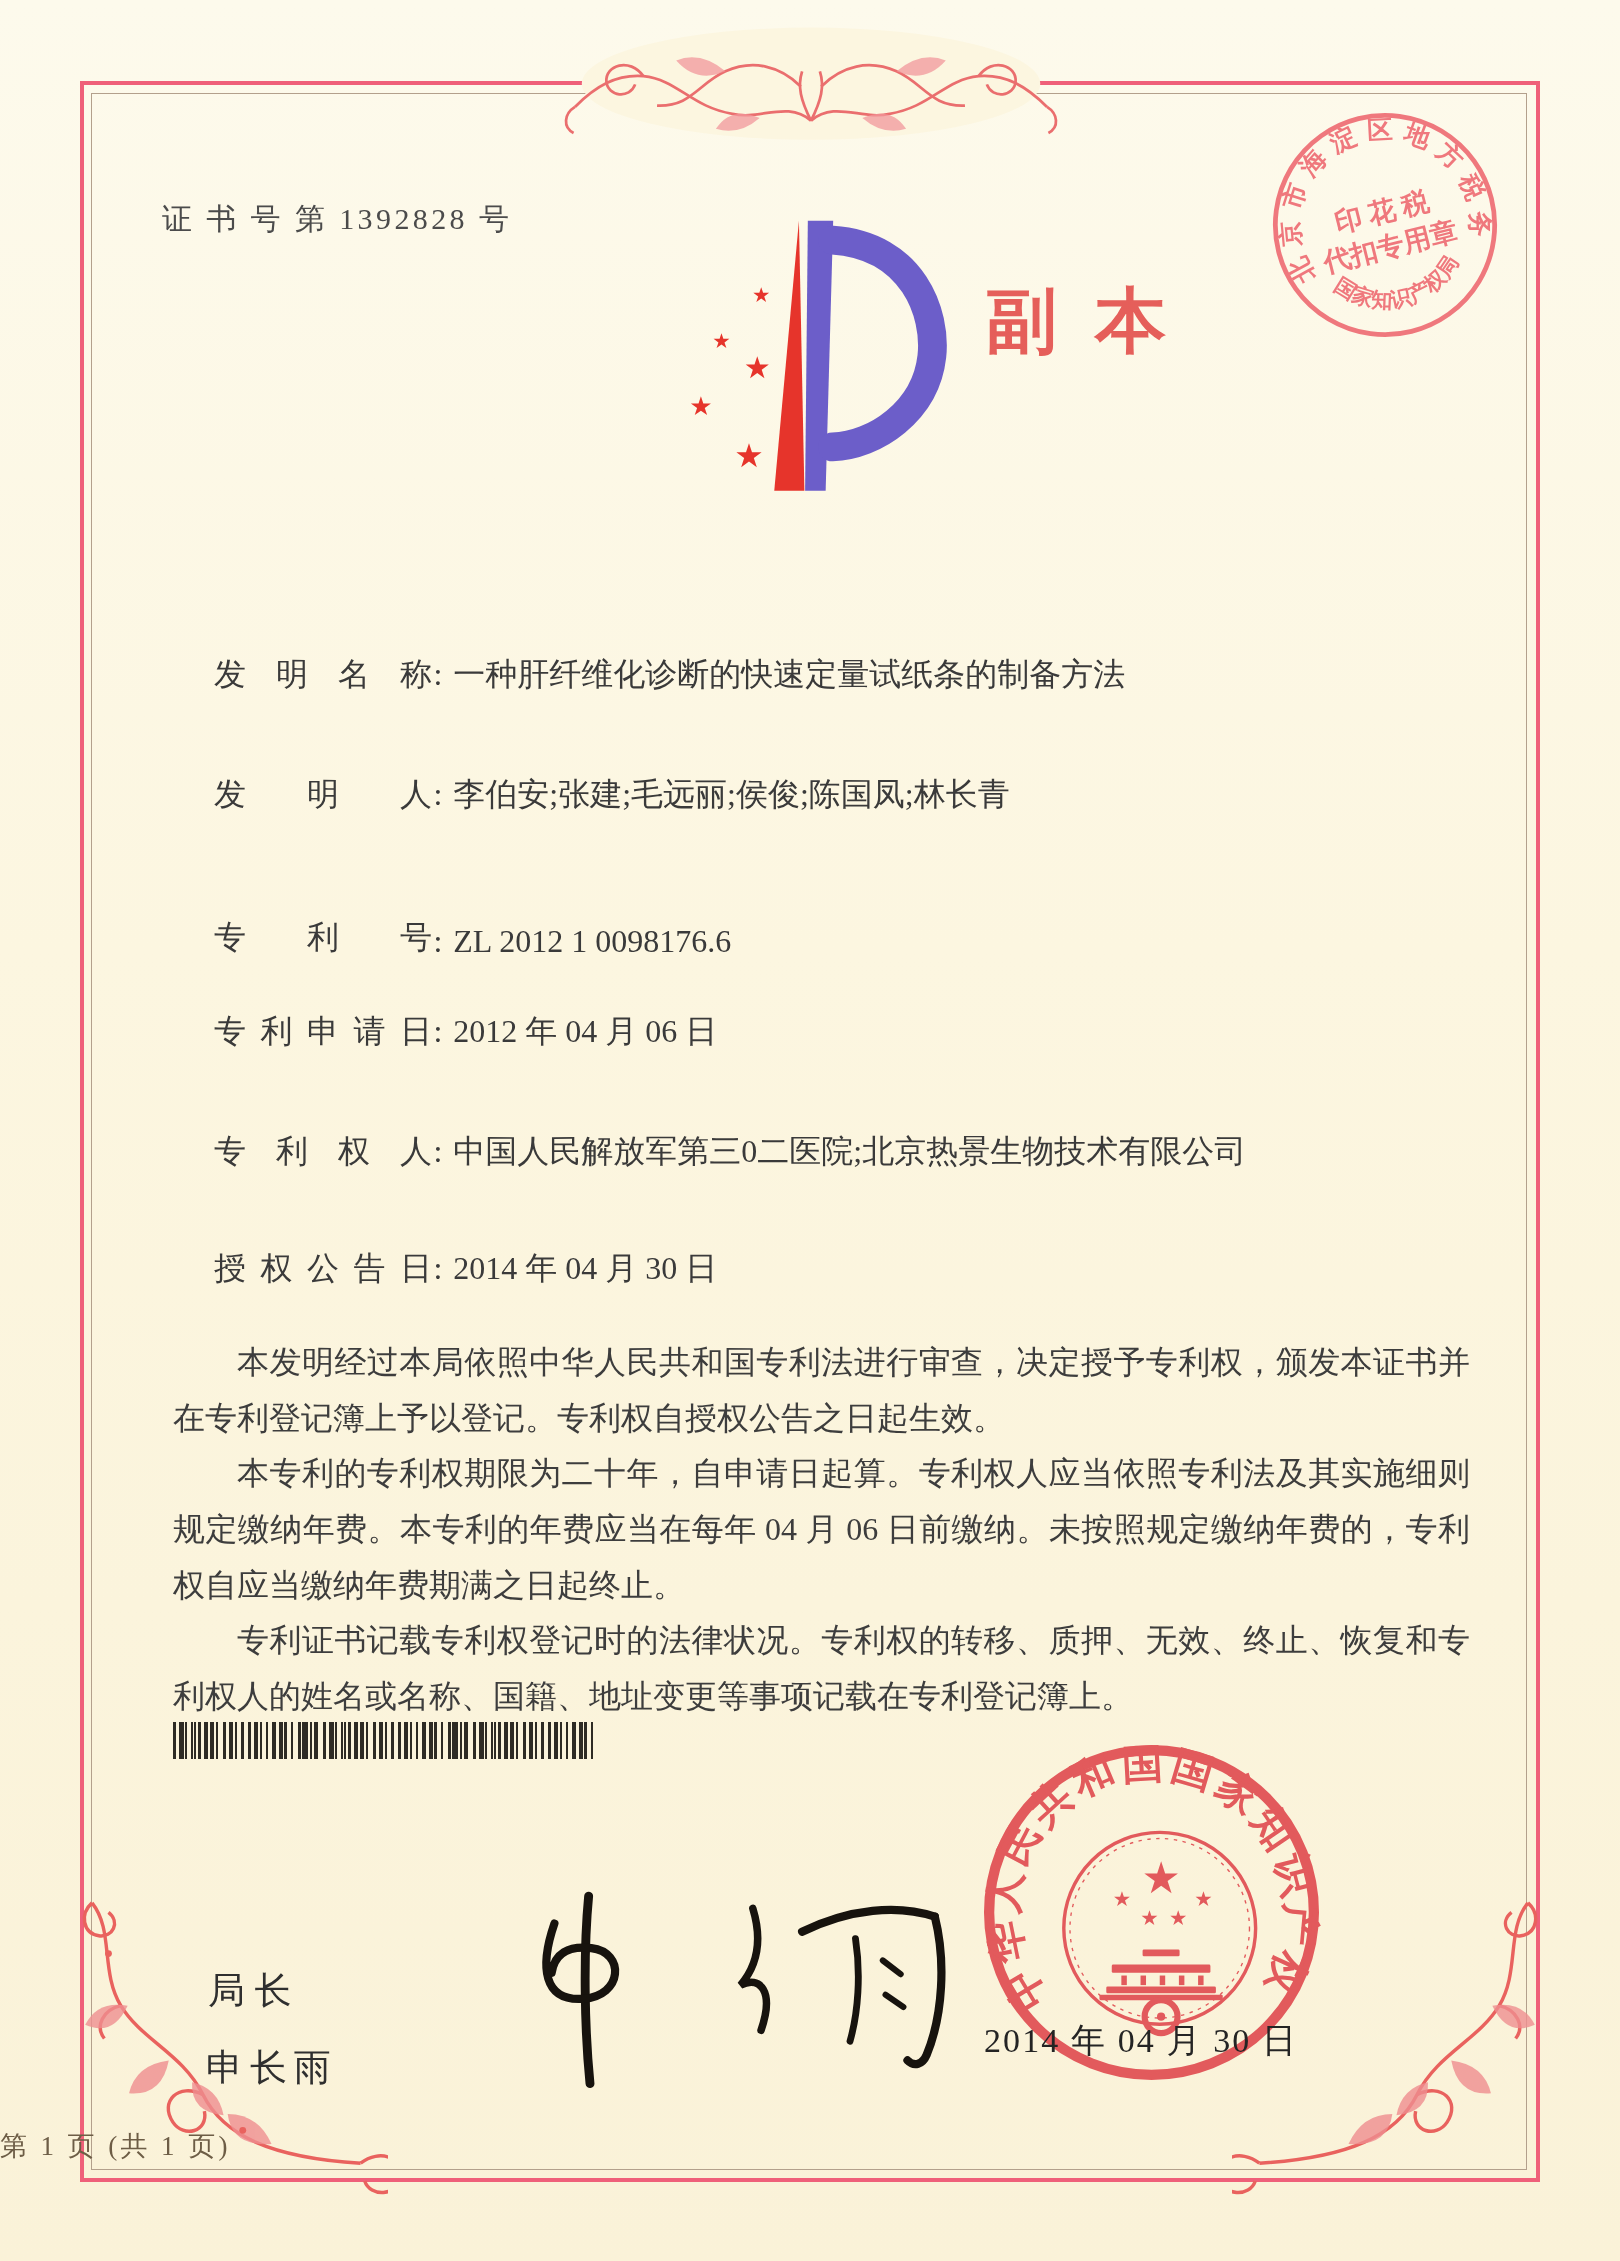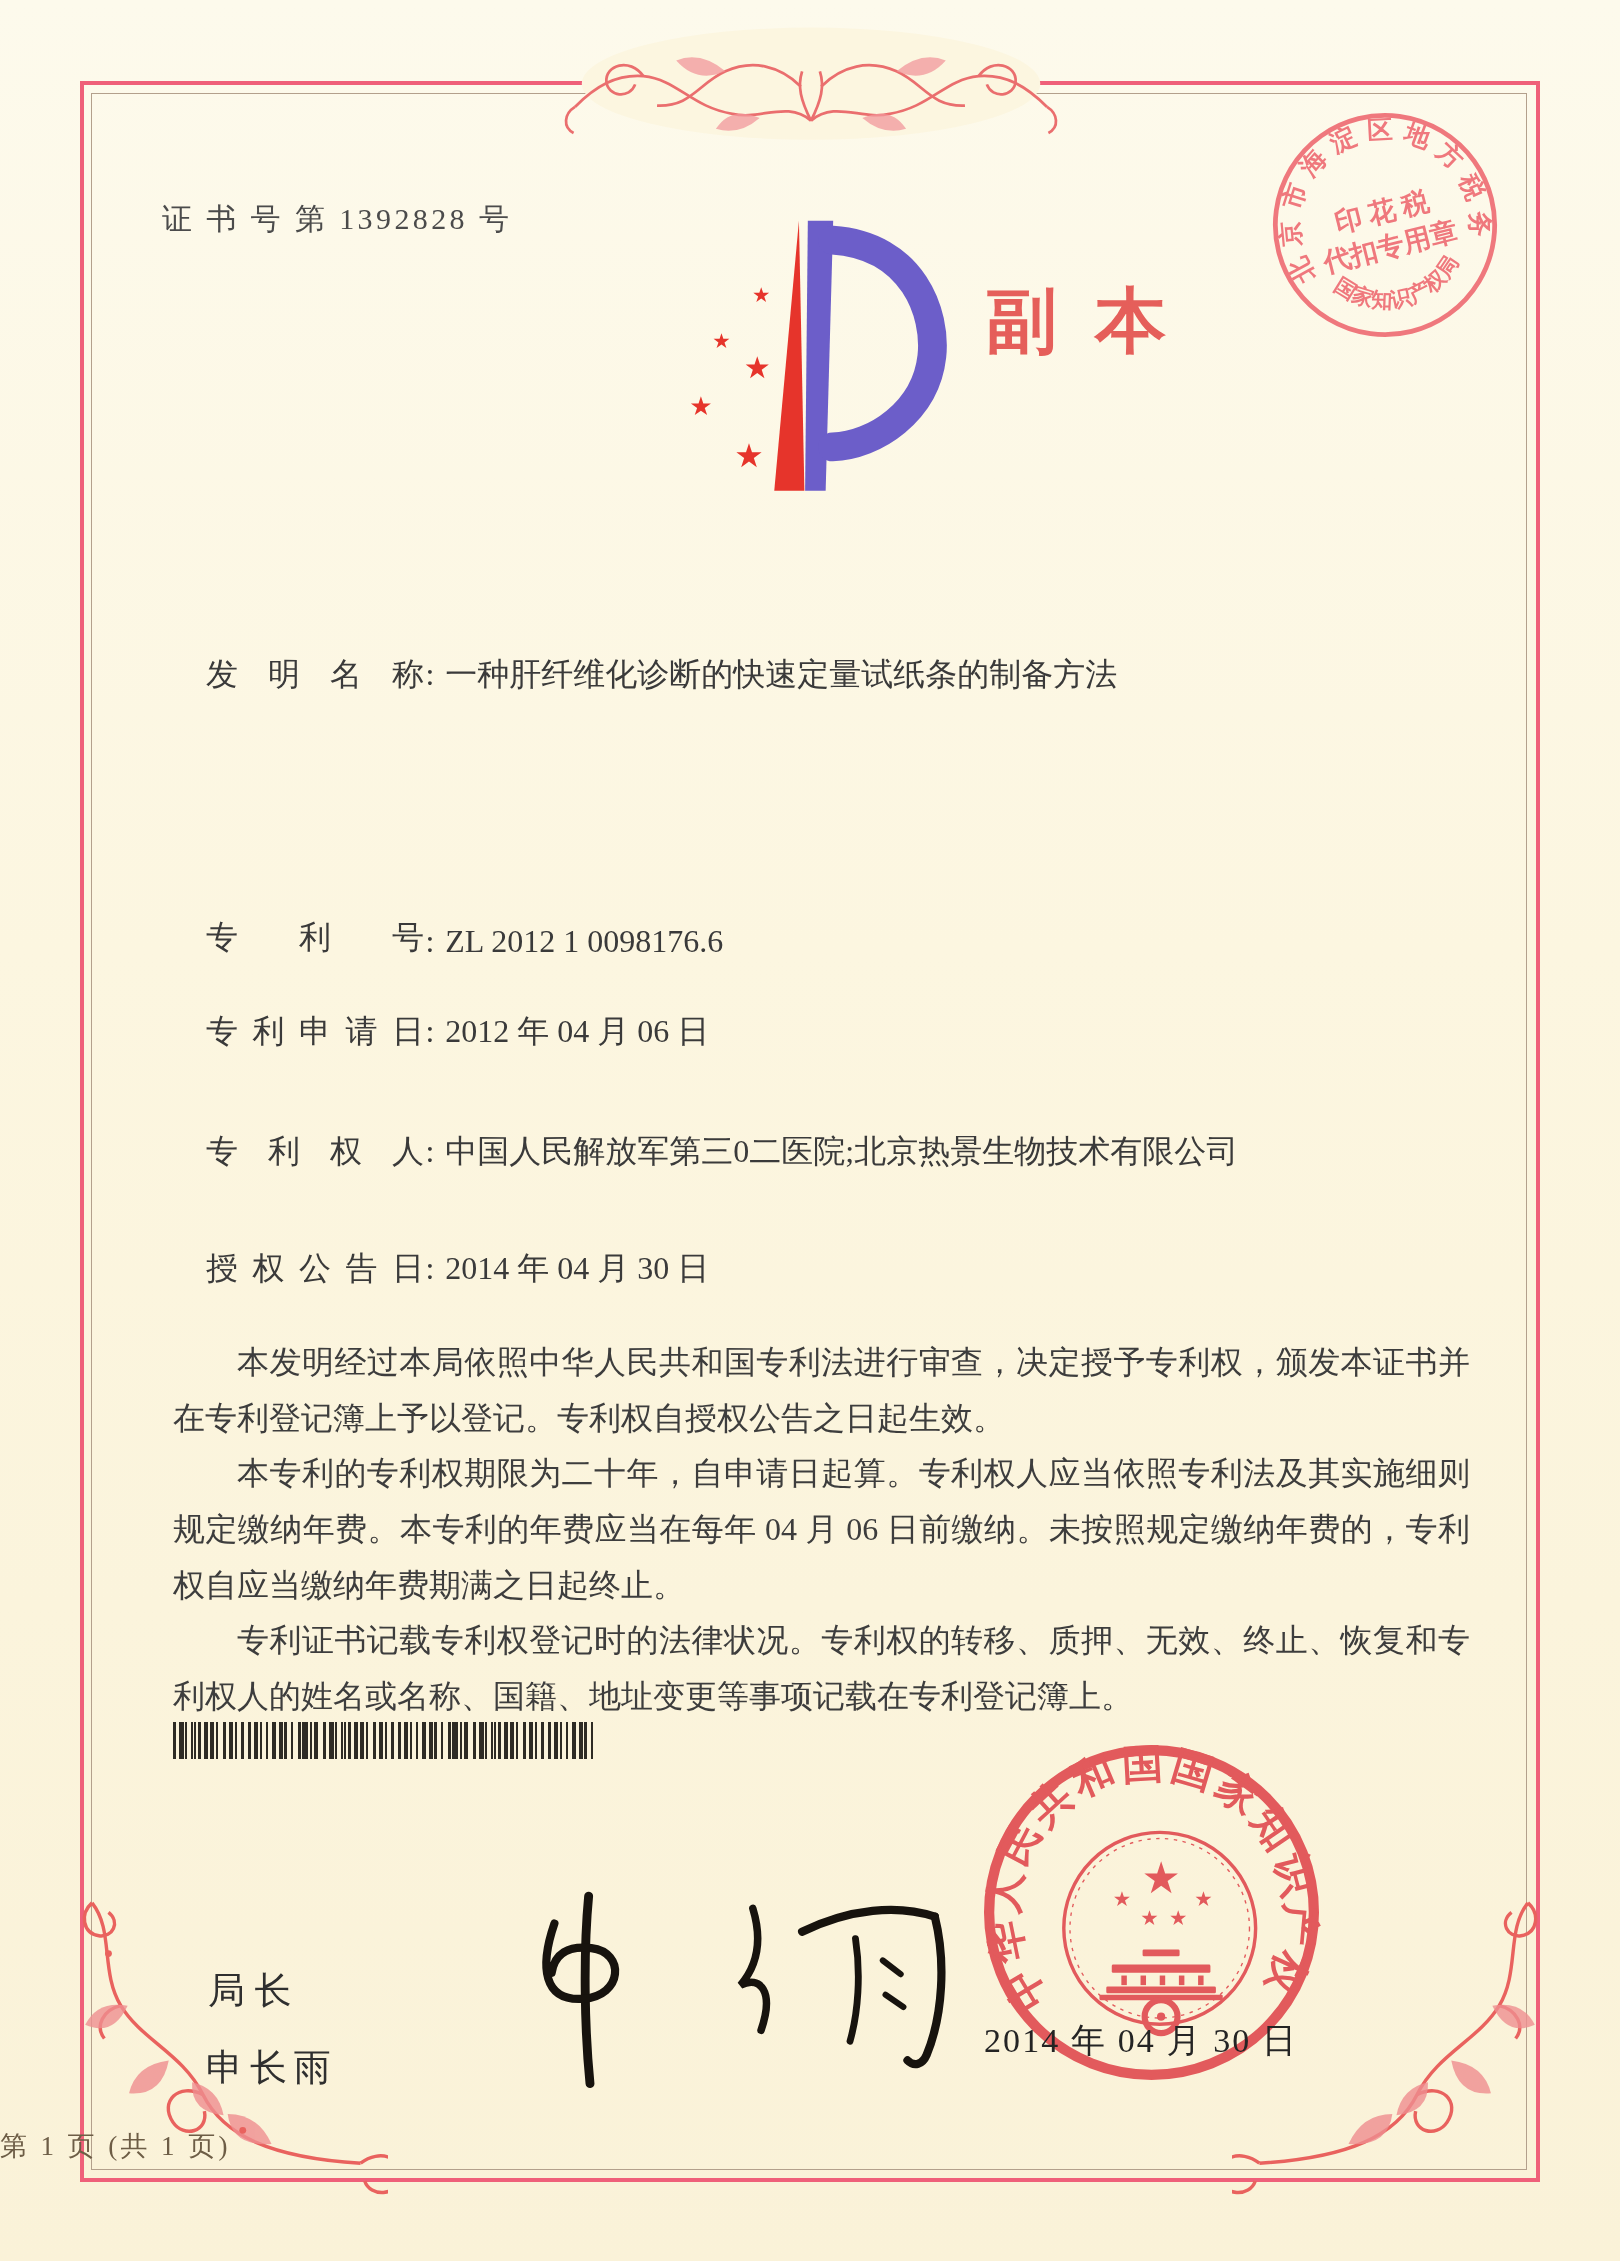--- a/index.html
+++ b/index.html
@@ -38,20 +38,21 @@
     letter-spacing:36px;text-indent:36px;z-index:3;white-space:nowrap;
   }
   .field-row{
     position:absolute;left:206px;z-index:3;
     font-size:32px;color:#3a3a3a;white-space:nowrap;
   }
   .field-label{
     display:inline-block;width:218px;
     text-align:justify;text-align-last:justify;text-justify:inter-character;
     vertical-align:bottom;
+    margin-left:8px;
   }
   .field-colon{margin-left:1.4px;margin-right:11px;}
   .row1{top:653px;} .row2{top:773px;} .row3{top:916px;}
   .row4{top:1010px;} .row5{top:1130px;} .row6{top:1247px;}
   .body-text{
     position:absolute;left:173px;top:1335px;width:1297px;z-index:3;
     font-size:32px;line-height:1.74;color:#3d3d3d;text-align:justify;
   }
   .body-text p{margin:0;text-indent:2em;}
   .barcode{
@@ -185,20 +186,23 @@
       <text x="178" y="224" font-size="40" fill="#ee6b72" text-anchor="middle" font-weight="bold">代扣专用章</text>
       <text font-size="31" fill="#ee6b72" font-weight="bold">
         <textPath href="#taxArcBottom" textLength="215">国家知识产权局</textPath>
       </text>
     </g>
   </svg>
 
 
   <div class="field-row row1">
     <span class="field-label">发明名称</span><span class="field-colon">:</span><span class="field-value">一种肝纤维化诊断的快速定量试纸条的制备方法</span>
+  </div>
+  <div class="field-row row2">
+    <span class="field-label">发明人</span><span class="field-colon">:</span><span class="field-value">李伯安;张建;毛远丽;侯俊;陈国凤;林长青</span>
   </div>
   <div class="field-row row3">
     <span class="field-label">专利号</span><span class="field-colon">:</span><span class="field-value">ZL 2012 1 0098176.6</span>
   </div>
   <div class="field-row row4">
     <span class="field-label">专利申请日</span><span class="field-colon">:</span><span class="field-value">2012 年 04 月 06 日</span>
   </div>
   <div class="field-row row5">
     <span class="field-label">专利权人</span><span class="field-colon">:</span><span class="field-value">中国人民解放军第三0二医院;北京热景生物技术有限公司</span>
   </div>

